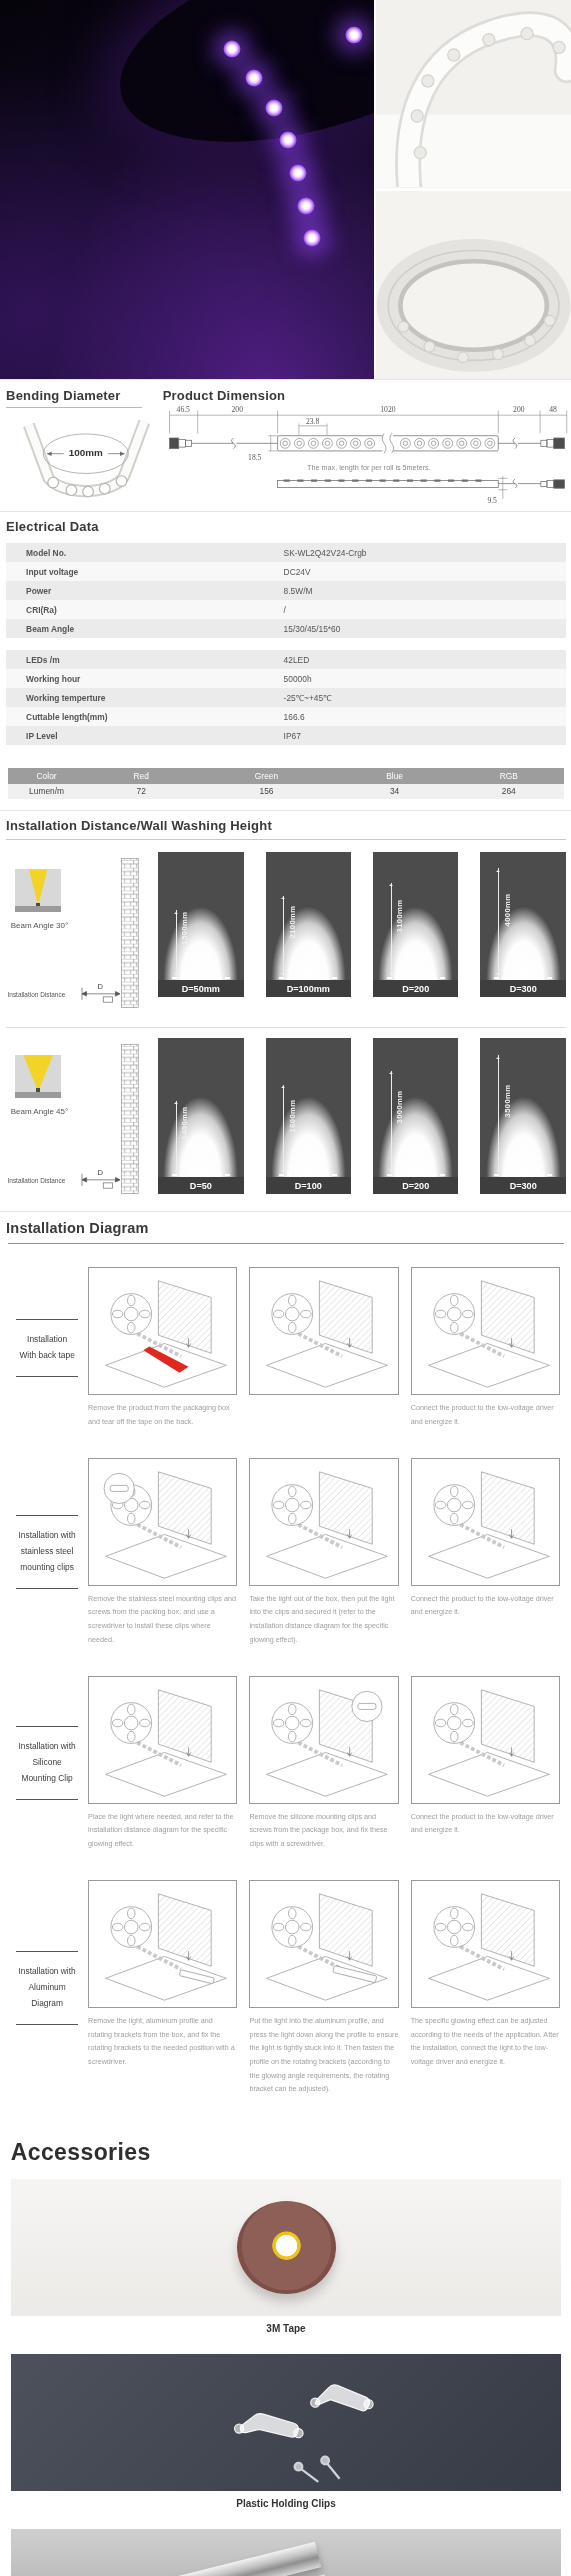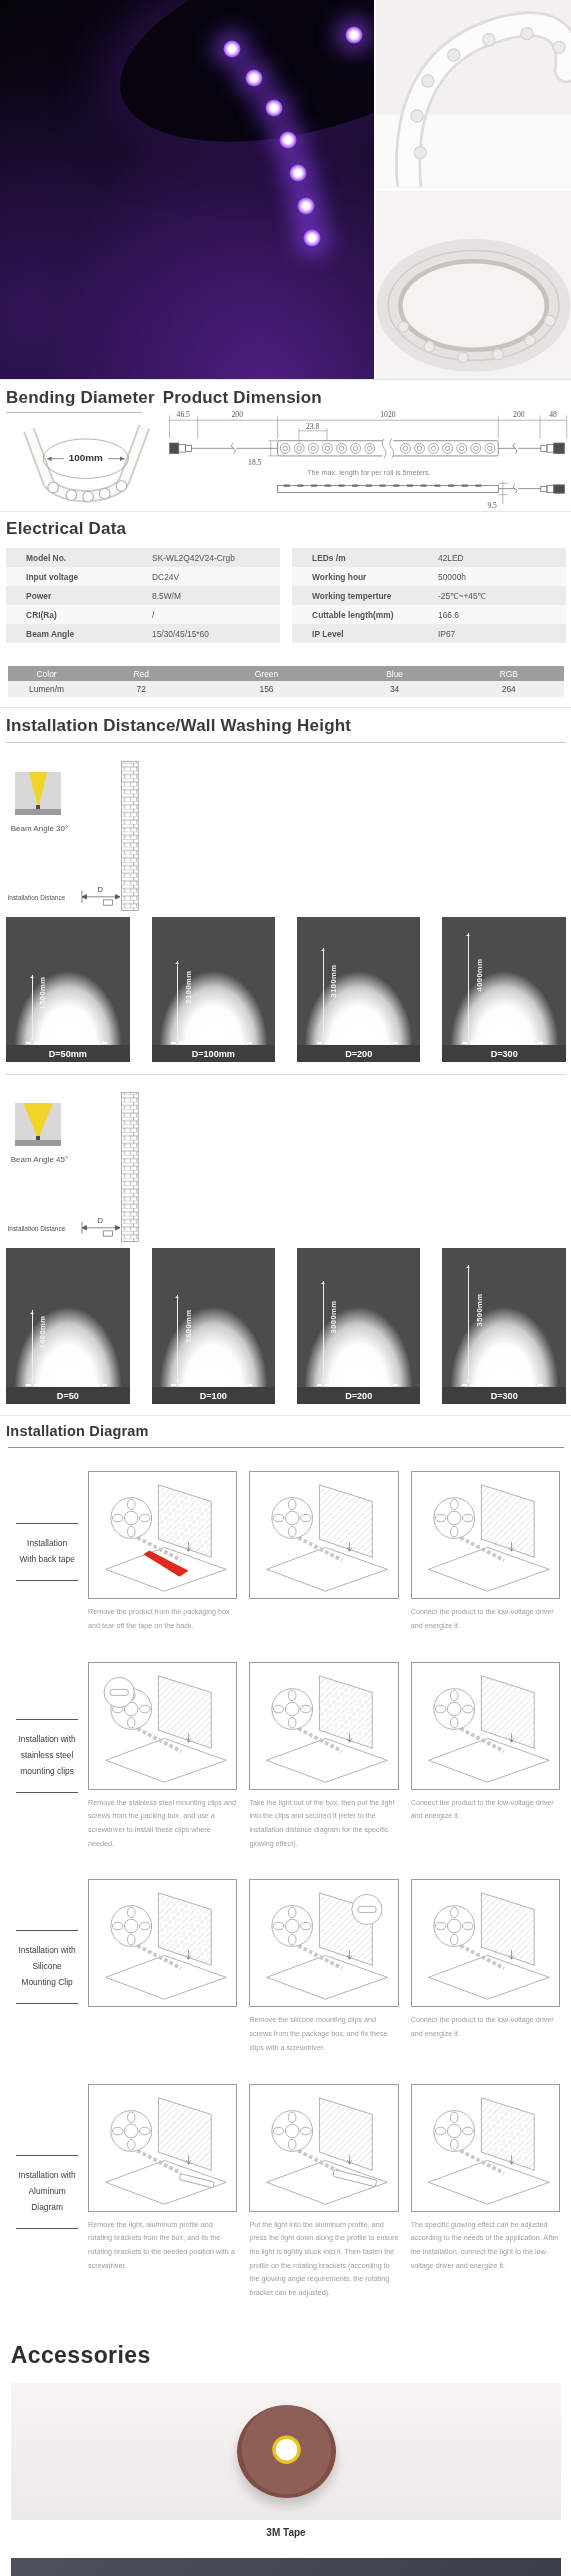--- a/index.html
+++ b/index.html
@@ -14,44 +14,44 @@
   .strip-shadow{position:absolute;width:396px;height:175px;border-radius:50%;
     background:#070410;transform:rotate(-16deg);top:-46px;left:114px;
     box-shadow:0 0 46px 23px rgba(40,16,70,.8);}
   .led{position:absolute;width:18.3px;height:18.3px;border-radius:50%;
     background:radial-gradient(circle,#ffffff 0 24%,#ecc8ff 40%,#a053ff 62%,rgba(130,40,220,0) 74%);
     box-shadow:0 0 20px 9.1px rgba(150,70,255,.55);}
   .photo-side{width:196px;display:flex;flex-direction:column;gap:2.3px;}
   .photo-side-item{flex:1;overflow:hidden;background:#f3f2f0;}
   
   .section{border-top:0.8px solid #e6e6e6;padding:7.6px 6.1px 10.7px;}
-  .h1{font-size:17px;font-weight:bold;color:#3a3a3a;letter-spacing:0.2px;}
+  .h1{font-size:13px;font-weight:bold;color:#3a3a3a;letter-spacing:0.2px;}
   .subrule{border-bottom:0.8px solid #c9c9c9;margin:6.1px 0 0;}
   
   .dims{display:flex;border-top:0.8px solid #e6e6e6;padding:7.6px 6.1px 3px;height:120px;}
   .bend-col{width:159px;}
   .bend-rule{border-bottom:1.5px solid #b9b9b9;width:136px;margin-top:4.6px;}
   .dim-col{flex:1;padding-left:4.6px;}
   .techtext{fill:#555;font-size:10px;font-family:"Liberation Serif",serif;}
   
-  .etable{display:flex;gap:12.2px;margin-top:9.1px;}
+  .etable{display:flex;gap:12.2px;margin-top:9.1px;flex-direction:column;}
   .ehalf{flex:1;}
   .erow{display:flex;height:19px;align-items:center;font-size:8.4px;}
   .erow:nth-child(odd){background:#ebebeb;}
   .erow:nth-child(even){background:#f8f8f8;}
   .elabel{width:46%;padding-left:20px;font-weight:bold;color:#555;}
   .evalue{flex:1;text-align:left;color:#555;}
   .ltable{margin:23px 1.5px 0;font-size:8.4px;}
   .lrow{display:flex;height:15.2px;align-items:center;}
   .lrow.head{background:#9d9d9d;color:#fff;}
   .lrow.data{background:#f0f0f0;color:#444;}
   .lc{text-align:center;}
   .c0{width:14%;}.c1{width:20%;}.c2{width:25%;}.c3{width:21%;}.c4{width:20%;}
   
-  .beam-row{display:flex;margin-top:12.2px;flex-direction:column;}
+  .beam-row{display:flex;margin-top:12.2px;}
   .beam-row + .beam-row{border-top:0.8px solid #dcdcdc;padding-top:10.7px;}
   .beam-info{width:152px;position:relative;height:162px;}
   .beam-icon{position:absolute;top:17px;left:9.1px;width:46px;height:43px;background:#d8d8d8;}
   .beam-cone{position:absolute;left:0;top:0;width:100%;height:84%;background:#f2d327;}
   .cone30{clip-path:polygon(50% 100%,30% 0%,70% 0%);}
   .cone45{clip-path:polygon(50% 100%,18% 0%,82% 0%);}
   .beam-base{position:absolute;bottom:0;left:0;width:100%;height:6.1px;background:#9a9a9a;}
   .beam-src{position:absolute;bottom:5.3px;left:50%;margin-left:-2.3px;width:4.6px;height:4.6px;background:#4a4a4a;}
   .beam-angle-label{position:absolute;top:69px;left:4.6px;font-size:8px;color:#555;}
   .beam-wall-svg{position:absolute;right:0;top:0;}
@@ -571,20 +571,21 @@
       <div class="ins-label">
         <div class="ins-label-inner">Installation with Silicone Mounting Clip</div>
       </div>
       <div class="ins-steps">
         <div class="ins-step">
           <div class="ins-box">
             <svg viewBox="0 0 195 165" width="100%" height="100%">
                 <use href="#ins-scene"></use>
               </svg>
           </div>
+          <div class="ins-caption">Place the light where needed, and refer to the installation distance diagram for the specific glowing effect.</div>
         </div>
         <div class="ins-step">
           <div class="ins-box">
             <svg viewBox="0 0 195 165" width="100%" height="100%">
               <use href="#ins-scene"></use>
               <circle cx="155" cy="38" r="20" fill="#fff" stroke="#9a9a9a"></circle>
               <rect x="143" y="34" width="24" height="8" rx="3" fill="none" stroke="#9a9a9a"></rect>
             </svg>
           </div>
           <div class="ins-caption">Remove the silicone mounting clips and screws from the package box, and fix these clips with a screwdriver.</div>

